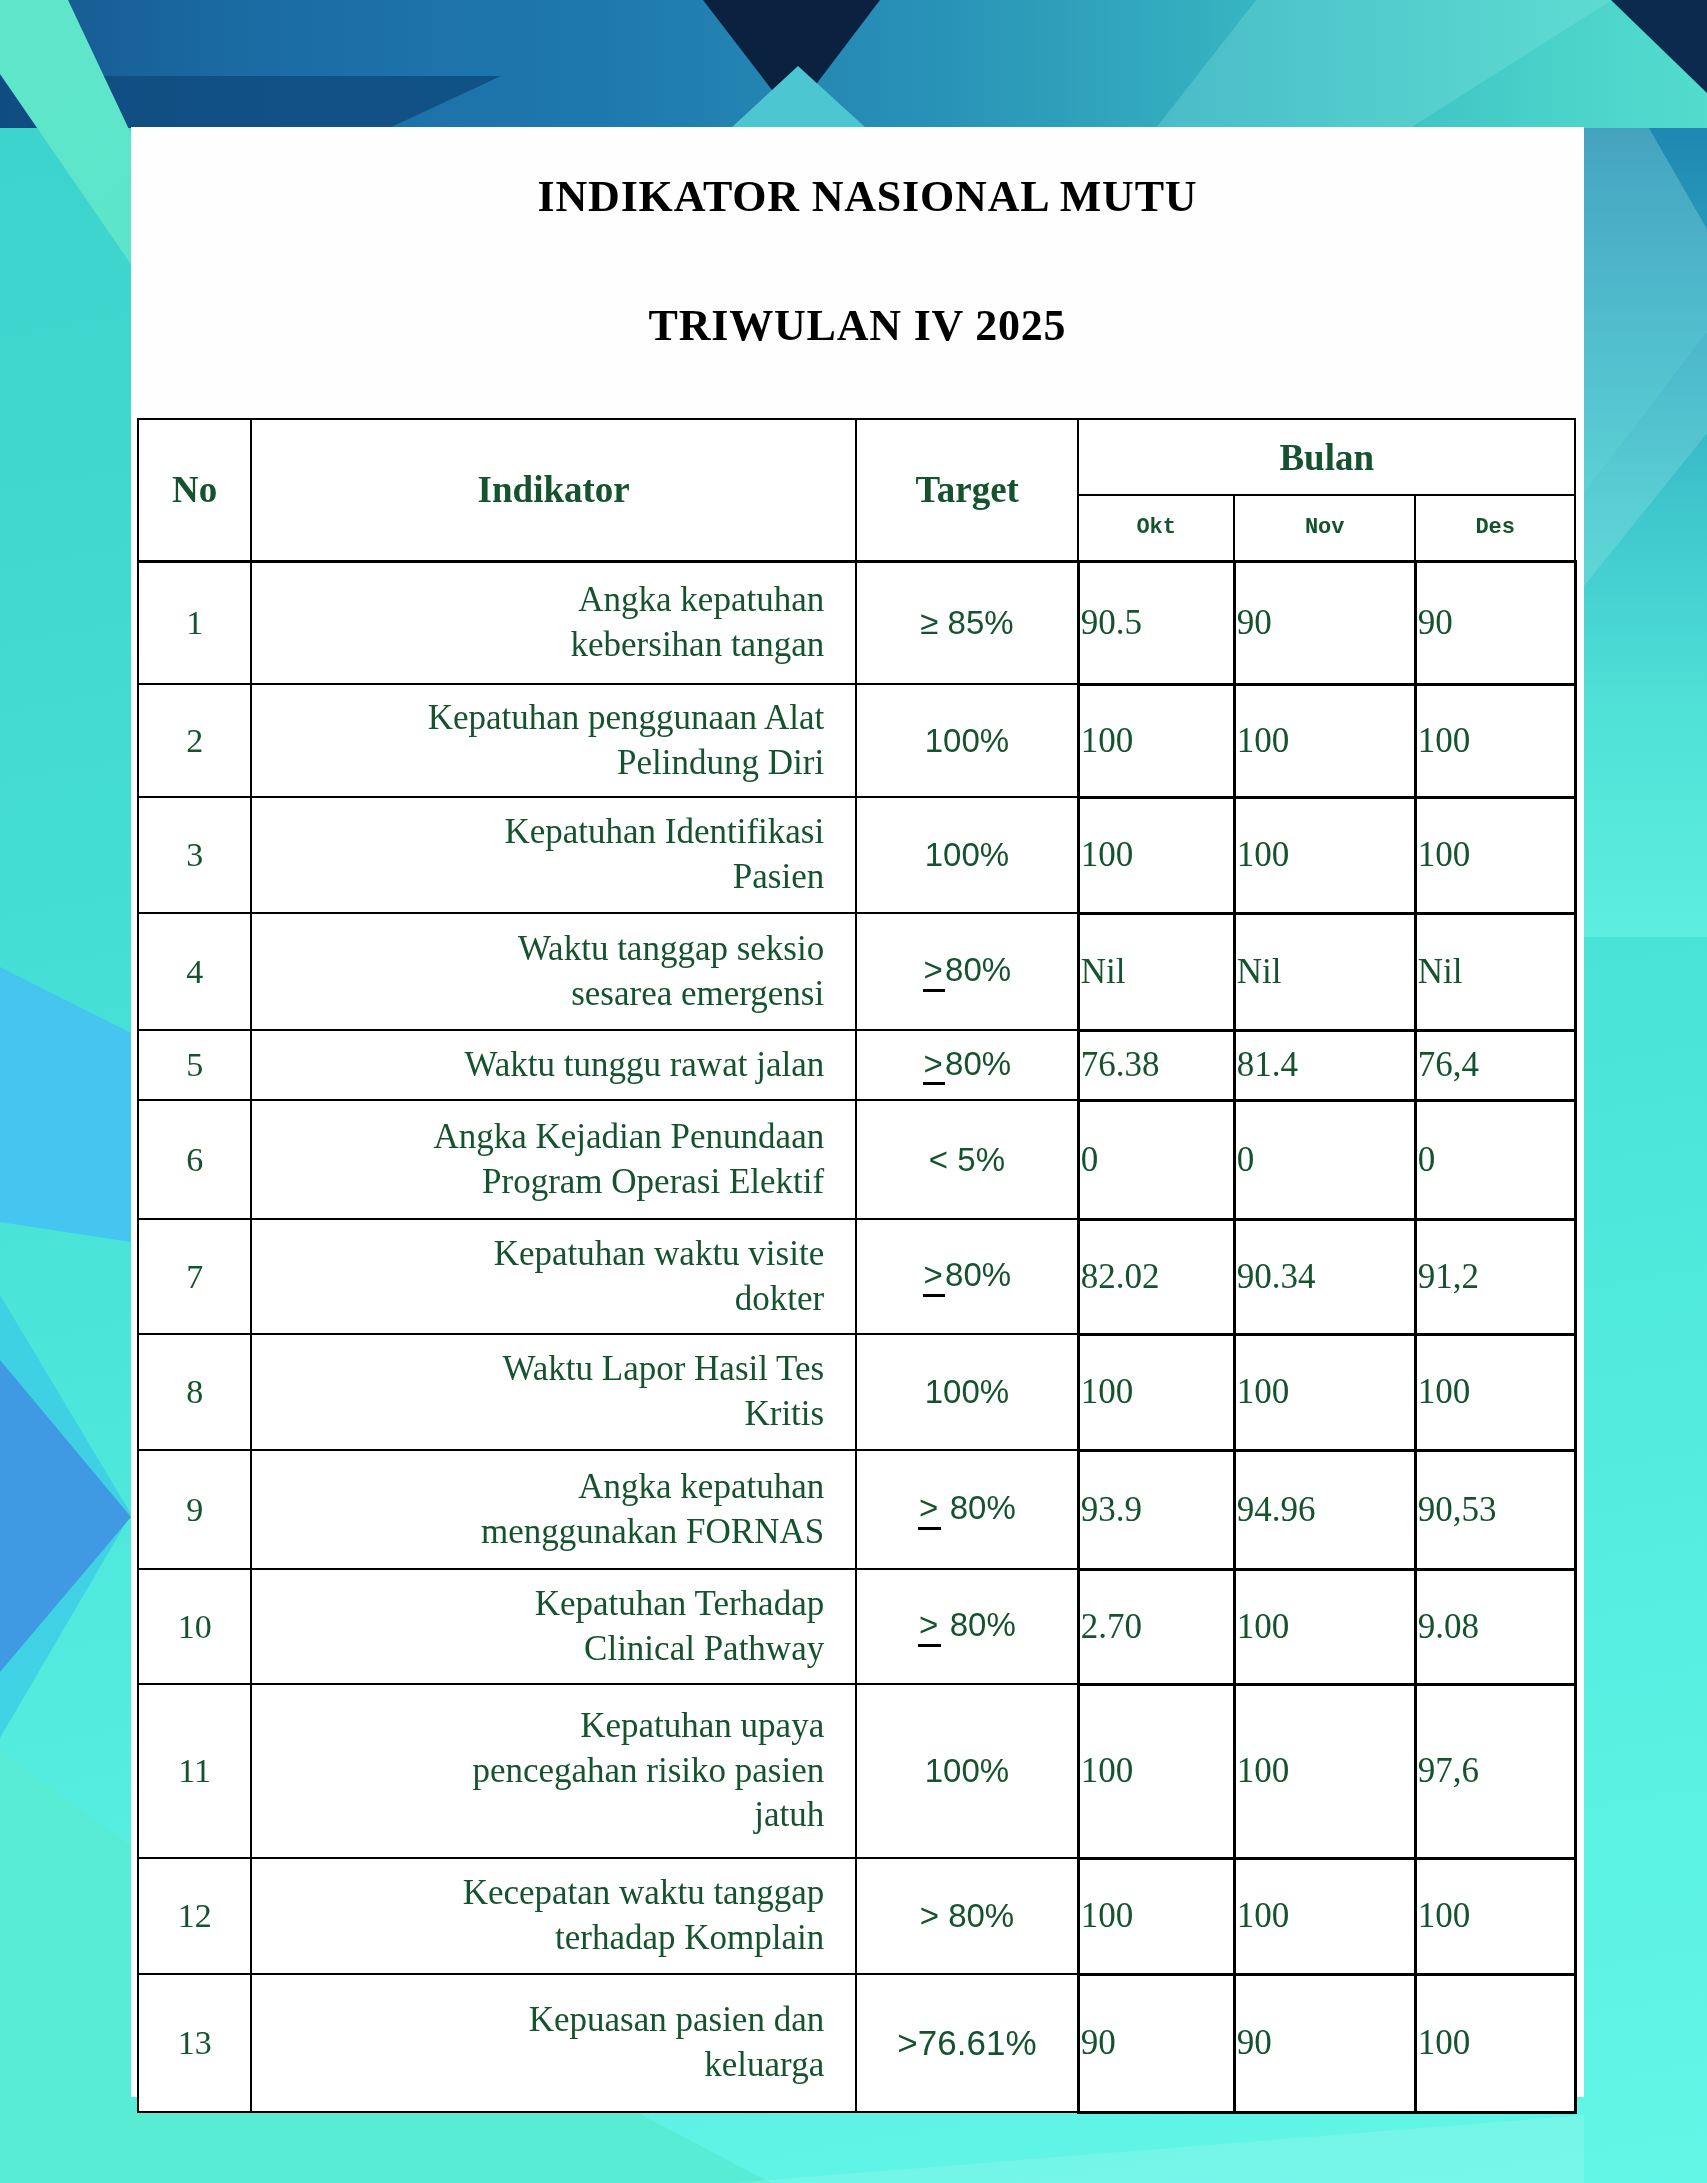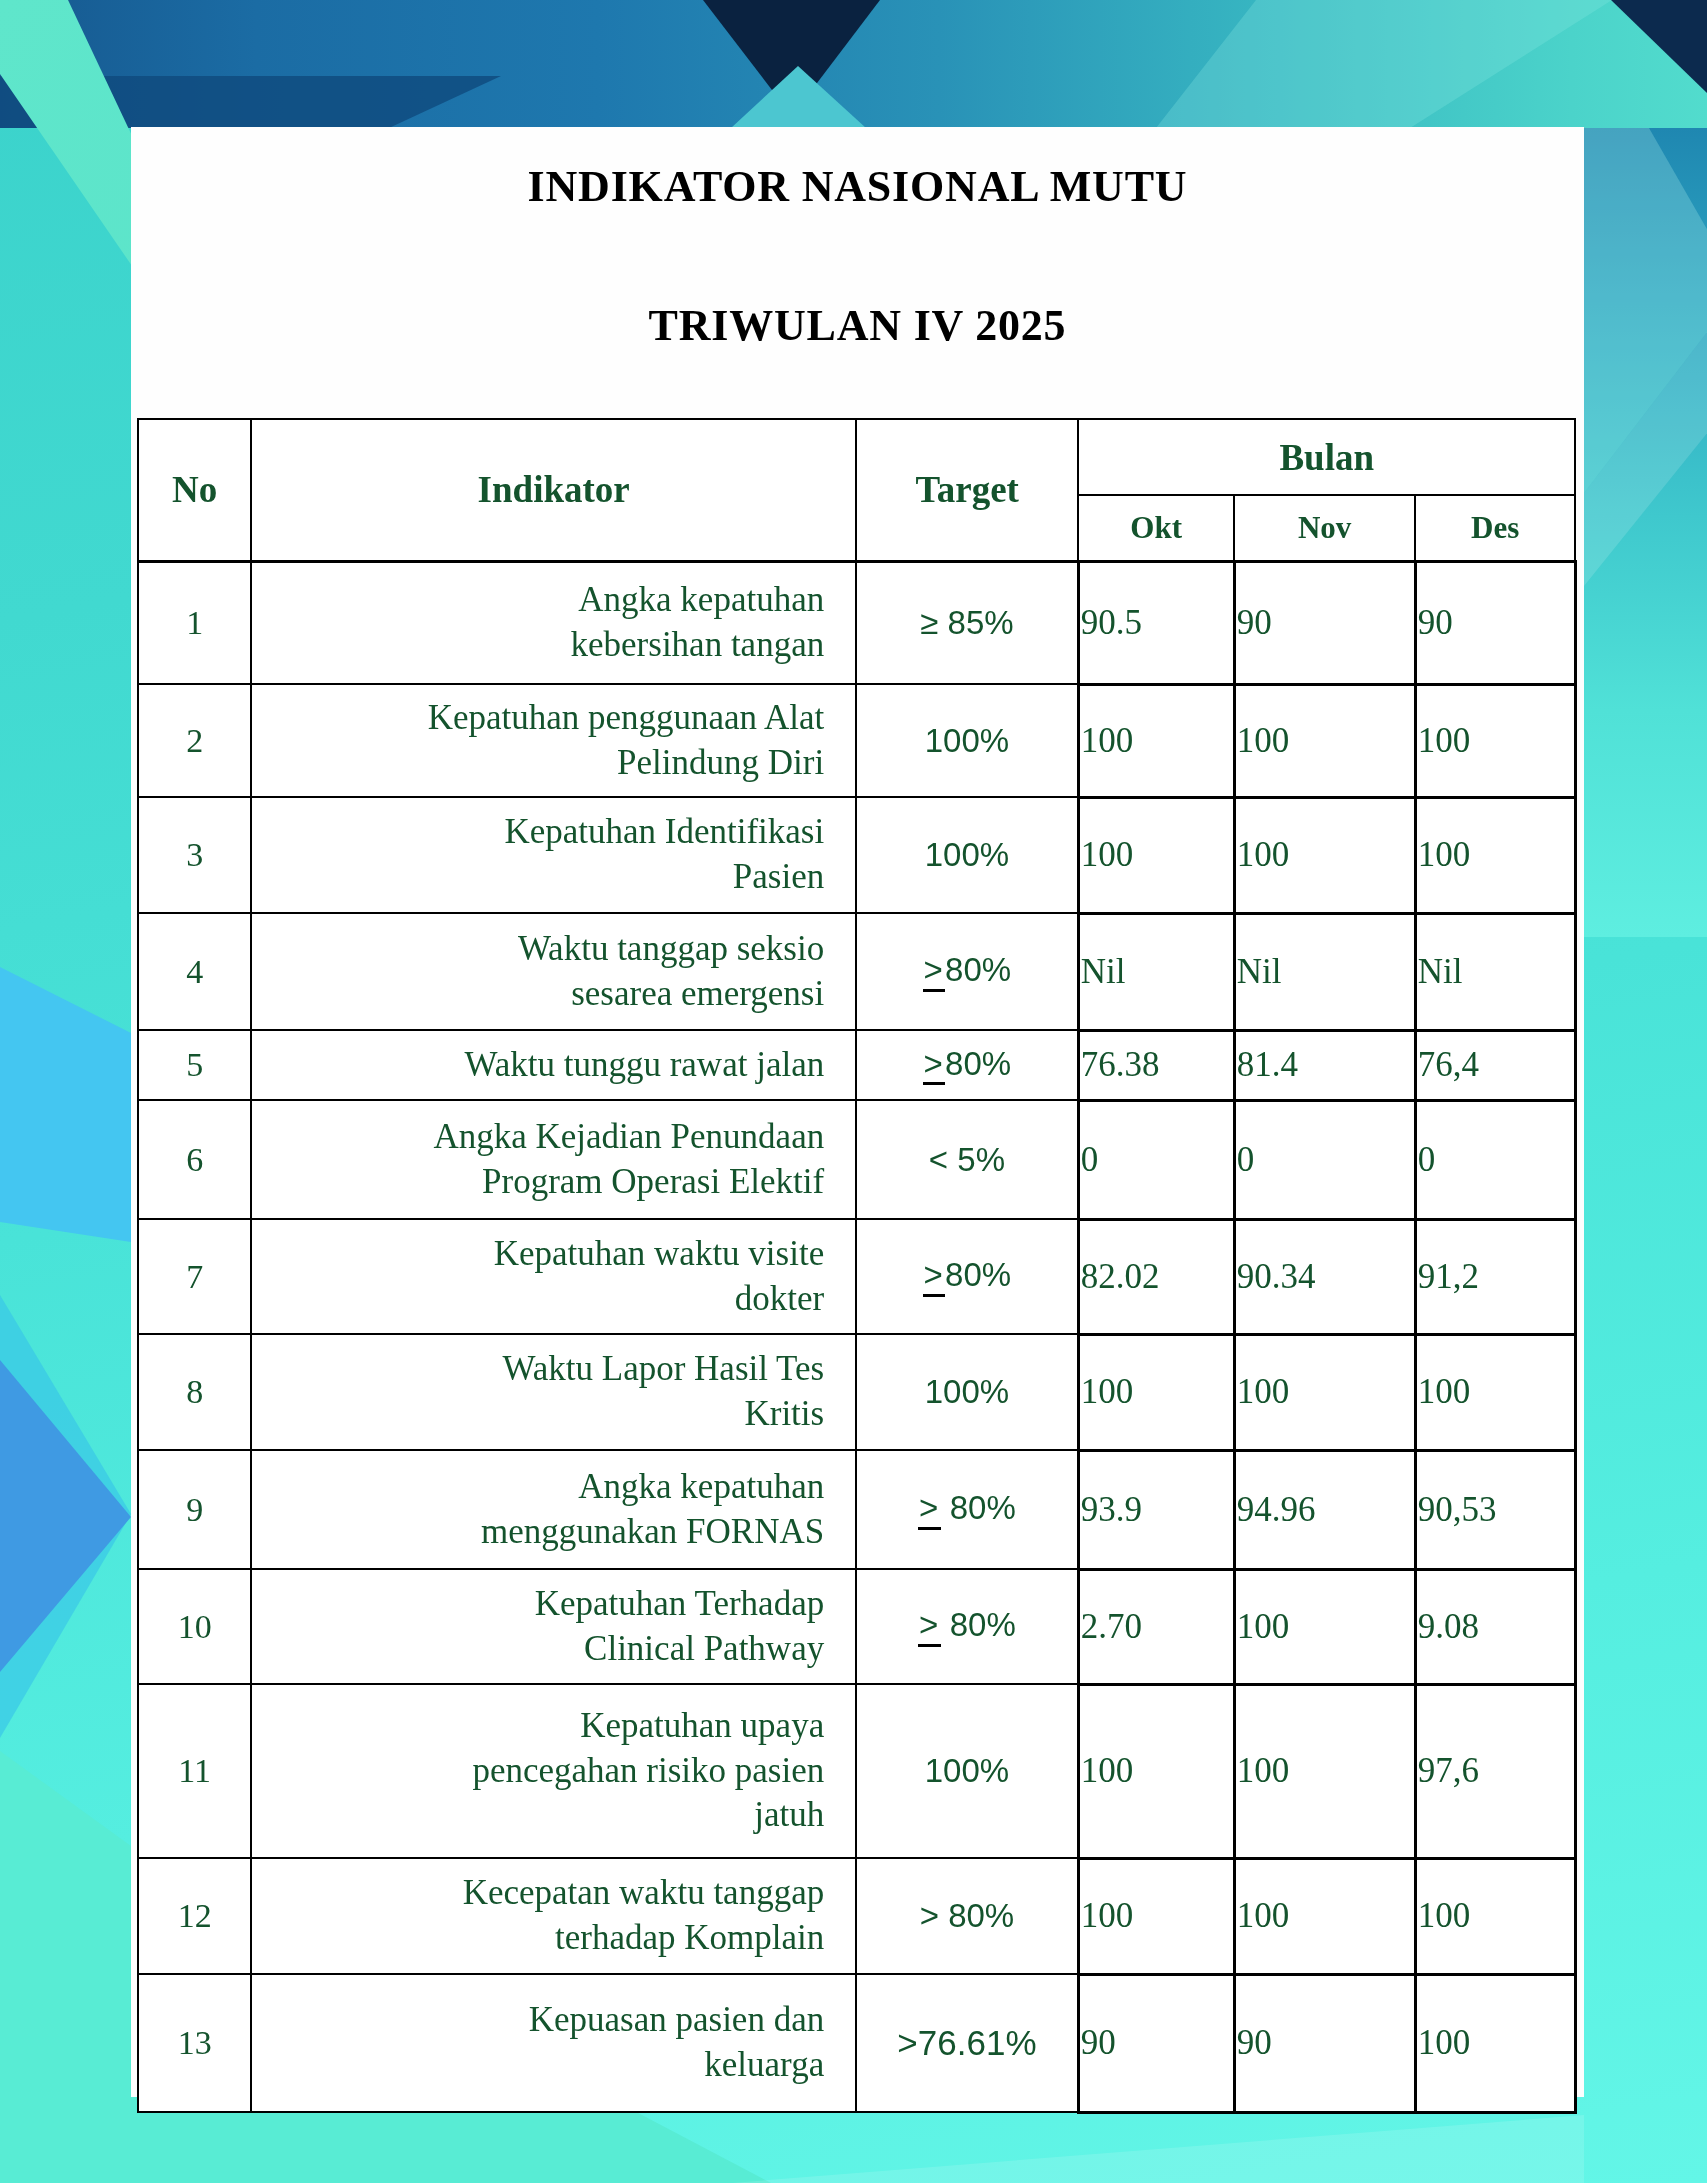--- a/index.html
+++ b/index.html
@@ -25,32 +25,32 @@
   .bg-left-blue  { clip-path:polygon(0px 1360px,131px 1517px,0px 1672px); background:#3f9ae3; }
   .bg-left-mint  { clip-path:polygon(0px 1751px,131px 1846px,771px 2183px,0px 2183px); background:#58ecd4; }
   .bg-right-grad { position:absolute; left:1584px; top:128px; width:123px; height:809px;
                    background:linear-gradient(180deg,#1f87b1 0%,#2da6c1 22%,#3fc8cd 48%,#50e1d7 72%,#5eeee0 100%); }
   .bg-right-hi1  { clip-path:polygon(1584px 493px,1708px 331px,1708px 432px,1584px 586px); background:rgba(255,255,255,.14); }
   .bg-right-hi2  { clip-path:polygon(1584px 128px,1649px 128px,1708px 231px,1708px 331px,1584px 493px); background:rgba(185,246,238,.25); }
   .bg-bottom-hi  { clip-path:polygon(732px 2183px,1584px 2115px,1584px 2183px); background:rgba(255,255,255,.13); }
 
   
   .card { position:absolute; left:131px; top:127px; width:1453px; height:1970px; background:#fefefe; }
-  .title-1 { position:absolute; top:34px;  left:0; width:100%; text-align:center; margin:0;
+  .title-1 { position:absolute; top:34px;  left:0; width:100%; text-align:center; margin:10px;
              font-weight:700; font-size:44px; letter-spacing:0.8px; color:#000; }
   .title-2 { position:absolute; top:173px; left:0; width:100%; text-align:center; margin:0;
              font-weight:700; font-size:44px; letter-spacing:0.8px; color:#000; }
 
   
   table.ind { position:absolute; left:6.2px; top:291px; width:1437px;
               border-collapse:collapse; table-layout:fixed; color:#14532d; }
   .ind th, .ind td { border:2.3px solid #000; vertical-align:middle; background:#fff; }
   .ind th { font-weight:700; font-size:37px; text-align:center; }
   .ind th.h-main { border-bottom-width:3.9px; }
-  .ind th.h-sub  { font-family:Liberation Serif, serif; font-size:31px; border-bottom-width:3.9px; }
+  .ind th.h-sub  { font-family:Liberation Mono, monospace; font-size:22px; border-bottom-width:3.9px; }
   .ind td.c-no   { font-size:34px; text-align:center; }
   .ind td.c-ind  { font-size:35px; text-align:right; padding-left:17px; padding-right:31px;
                    line-height:1.28; white-space:pre-line; }
   .ind td.c-target { text-align:center; font-family:"Liberation Sans","DejaVu Sans",sans-serif; font-size:33px; }
   .ind td.c-target.t-serif { font-family:Liberation Sans, sans-serif; font-size:35px; }
   .ind td.c-month  { font-size:35px; border-width:3.9px; }
   .gt-underline { display:inline-block; line-height:1; padding:0 2.3px 2.3px 0.8px; border-bottom:3.1px solid #000; }
 </style>
 </head>
 <body>

